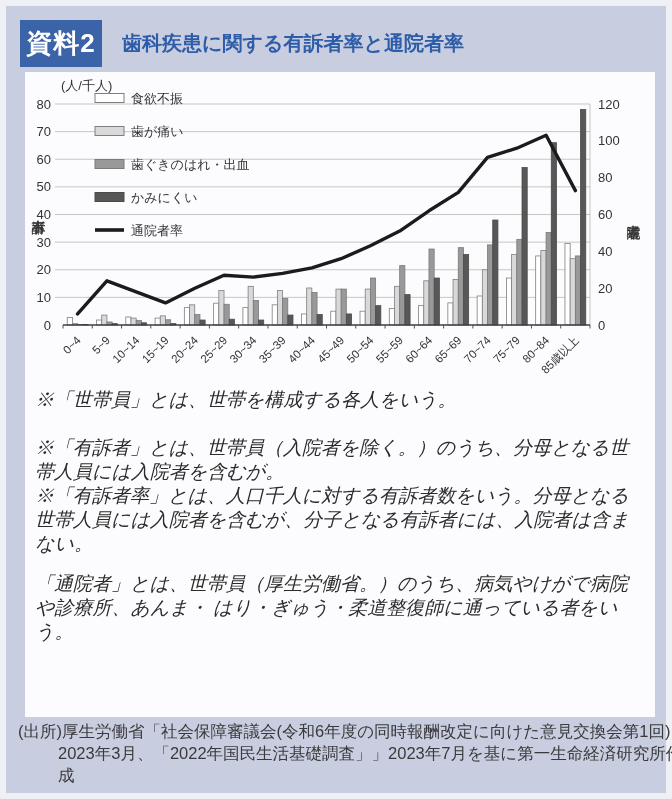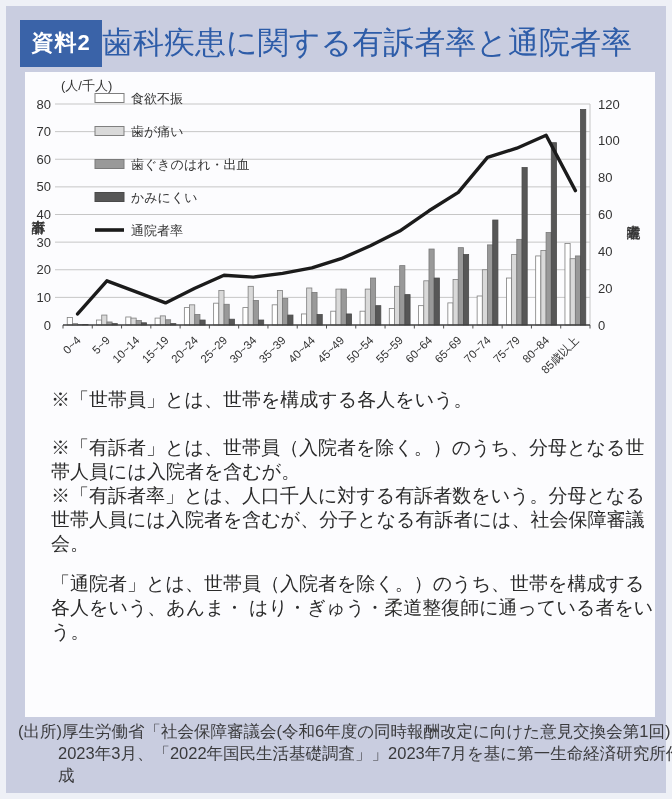--- a/index.html
+++ b/index.html
@@ -8,35 +8,35 @@
     background:#eef0f6;
     font-family:"Liberation Sans",sans-serif;
     position:relative;overflow:hidden;
   }
   .card{
     position:absolute;left:6px;top:6px;width:660px;height:787px;
     background:#c9cde0;
   }
   .hdr{position:absolute;left:14px;top:9px;width:632px;height:56px;display:flex;align-items:center;}
   .hdr-badge{
-    background:#3a63a8;color:#ffffff;font-weight:bold;font-size:22px;
+    background:#3a63a8;color:#ffffff;font-weight:bold;font-size:26px;
     width:82px;height:47px;display:flex;align-items:center;justify-content:center;
     letter-spacing:1px;flex:0 0 auto;
   }
   .hdr-title{
-    color:#2d5ca8;font-weight:normal;font-size:31px;white-space:nowrap;
+    color:#2d5ca8;font-weight:bold;font-size:20px;margin-left:20px;white-space:nowrap;
   }
   .panel{
     position:absolute;left:19px;top:66px;width:630px;height:645px;
     background:#fcfcfe;
   }
   #chart{position:absolute;left:0;top:2px;width:630px;height:312px;}
   .notes{
-    position:absolute;left:26px;top:316px;width:612px;
-    color:#2b2b2b;font-size:19px;line-height:24px;
+    position:absolute;left:10px;top:316px;width:612px;
+    color:#2b2b2b;font-size:19px;line-height:24px;font-style:italic;
   }
   .notes p{margin:0;}
   .notes p.gap-after{margin-bottom:24px;}
   .notes p.small-gap-after{margin-bottom:16px;}
   .source{
     position:absolute;left:12px;top:714px;width:636px;
     color:#3a3a3c;font-size:16.5px;line-height:22px;
     padding-left:40px;text-indent:-40px;
   }
 </style>
@@ -209,20 +209,20 @@
             <rect x="70" y="118.5" width="29" height="9" fill="#575757" stroke="#4a4a4a" stroke-width="1"></rect>
             <text x="106" y="127.5" font-size="13" fill="#333333">かみにくい</text>
             <line x1="70" y1="156" x2="99" y2="156" stroke="#1b1b1b" stroke-width="3.6"></line>
             <text x="106" y="160.5" font-size="13" fill="#333333">通院者率</text>
           </g>
         </svg></div>
 
     <div class="notes">
       <p class="gap-after">※「世帯員」とは、世帯を構成する各人をいう。</p>
       <p>※「有訴者」とは、世帯員（入院者を除く。）のうち、分母となる世帯人員には入院者を含むが。</p>
-      <p class="small-gap-after">※「有訴者率」とは、人口千人に対する有訴者数をいう。分母となる世帯人員には入院者を含むが、分子となる有訴者には、社会保障審議会。</p>
-      <p>「通院者」とは、世帯員（入院者を除く。）のうち、世帯を構成する各人をいう、あんま・ はり・ぎゅう・柔道整復師に通っている者をいう。</p>
+      <p class="small-gap-after">※「有訴者率」とは、人口千人に対する有訴者数をいう。分母となる世帯人員には入院者を含むが、分子となる有訴者には、入院者は含まない。</p>
+      <p>「通院者」とは、世帯員（厚生労働省。）のうち、病気やけがで病院や診療所、あんま・ はり・ぎゅう・柔道整復師に通っている者をいう。</p>
     </div>
   </div>
 
   <div class="source">(出所)厚生労働省「社会保障審議会(令和6年度の同時報酬改定に向けた意見交換会第1回)」2023年3月、「2022年国民生活基礎調査」」2023年7月を基に第一生命経済研究所作成</div>
 
 </div>
 
 </body></html>

